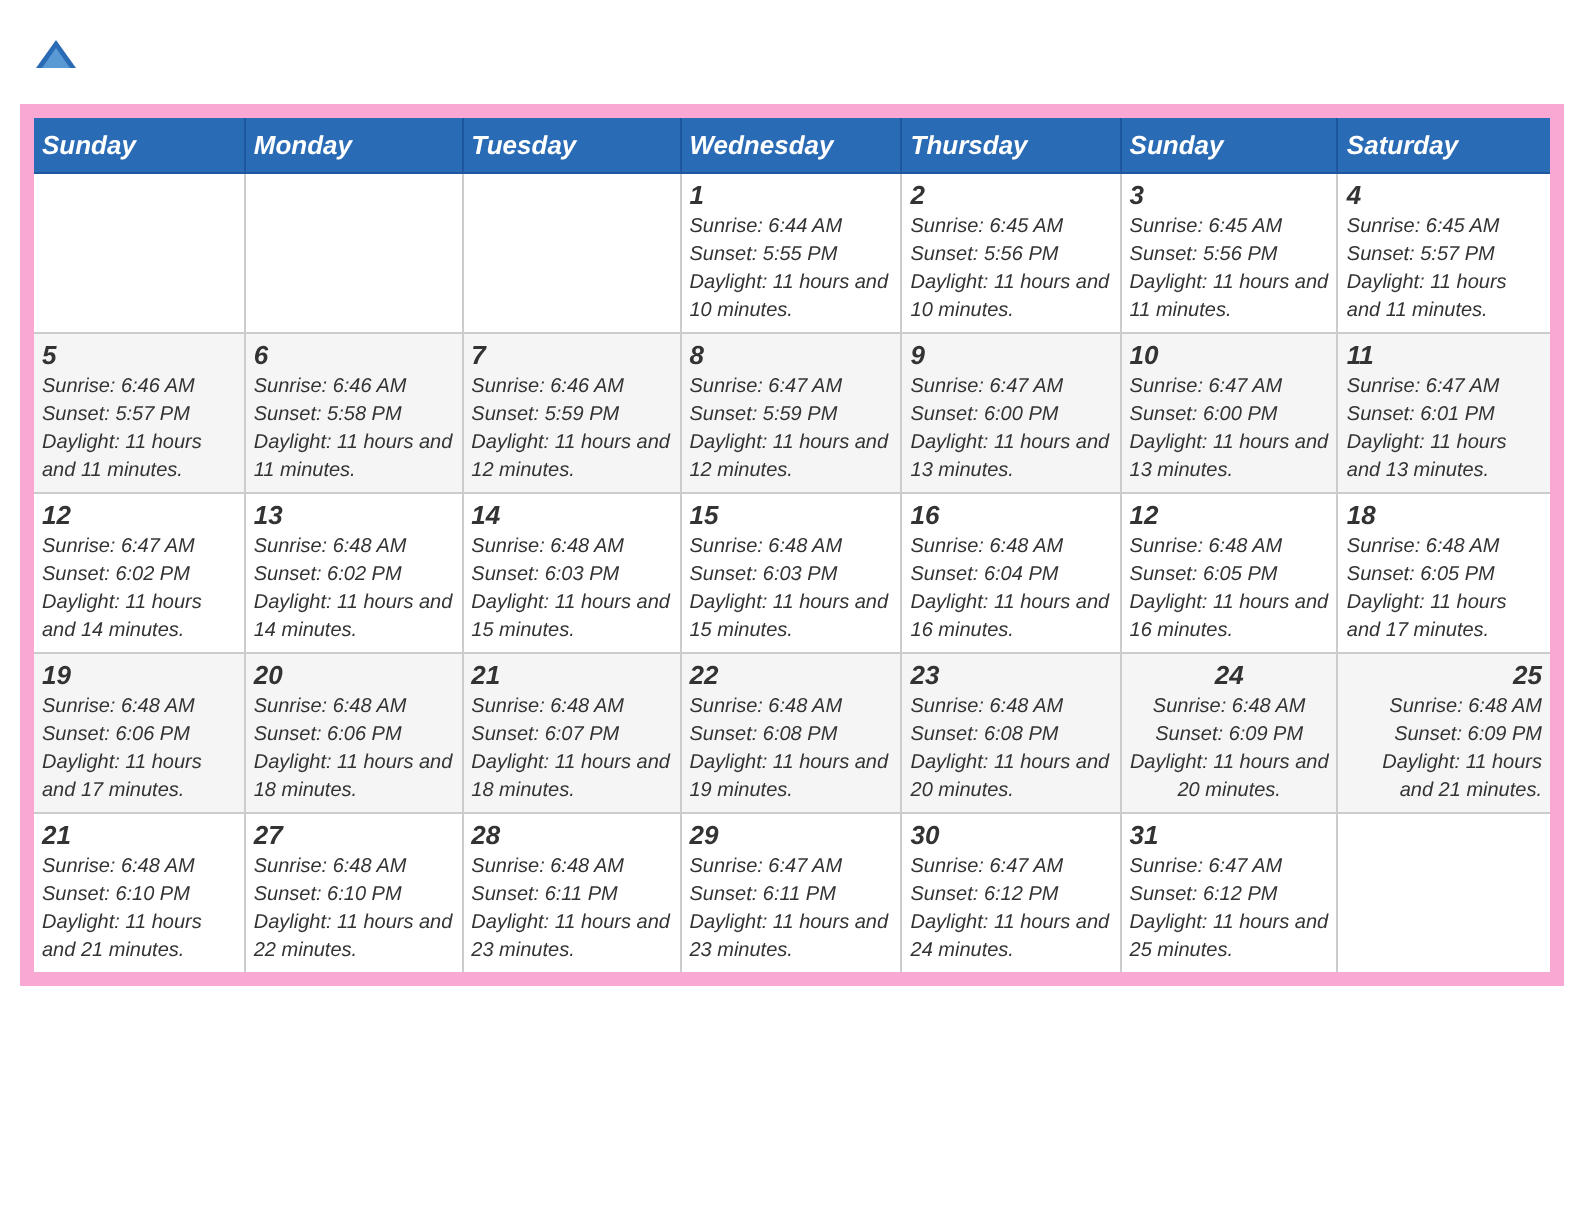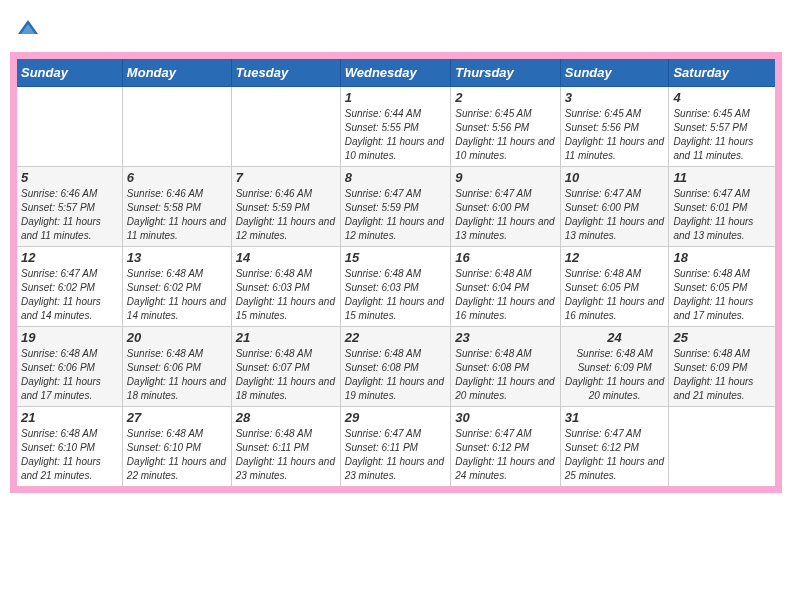--- a/index.html
+++ b/index.html
@@ -230,21 +230,21 @@
           <div class="day-info">Sunrise: 6:48 AM<br>Sunset: 6:08 PM<br>Daylight: 11 hours and 19 minutes.</div>
         </td>
         <td style="background: rgb(245, 245, 245); margin-left: 20px;">
           <span class="day-number">23</span>
           <div class="day-info">Sunrise: 6:48 AM<br>Sunset: 6:08 PM<br>Daylight: 11 hours and 20 minutes.</div>
         </td>
         <td style="background: rgb(245, 245, 245); text-align: center;">
           <span class="day-number">24</span>
           <div class="day-info">Sunrise: 6:48 AM<br>Sunset: 6:09 PM<br>Daylight: 11 hours and 20 minutes.</div>
         </td>
-        <td style="background: rgb(245, 245, 245);">
+        <td style="background: rgb(245, 245, 245); text-align: right;">
           <span class="day-number">25</span>
           <div class="day-info">Sunrise: 6:48 AM<br>Sunset: 6:09 PM<br>Daylight: 11 hours and 21 minutes.</div>
         </td>
       </tr>
       <tr>
         <td>
           <span class="day-number">21</span>
           <div class="day-info">Sunrise: 6:48 AM<br>Sunset: 6:10 PM<br>Daylight: 11 hours and 21 minutes.</div>
         </td>
         <td>

